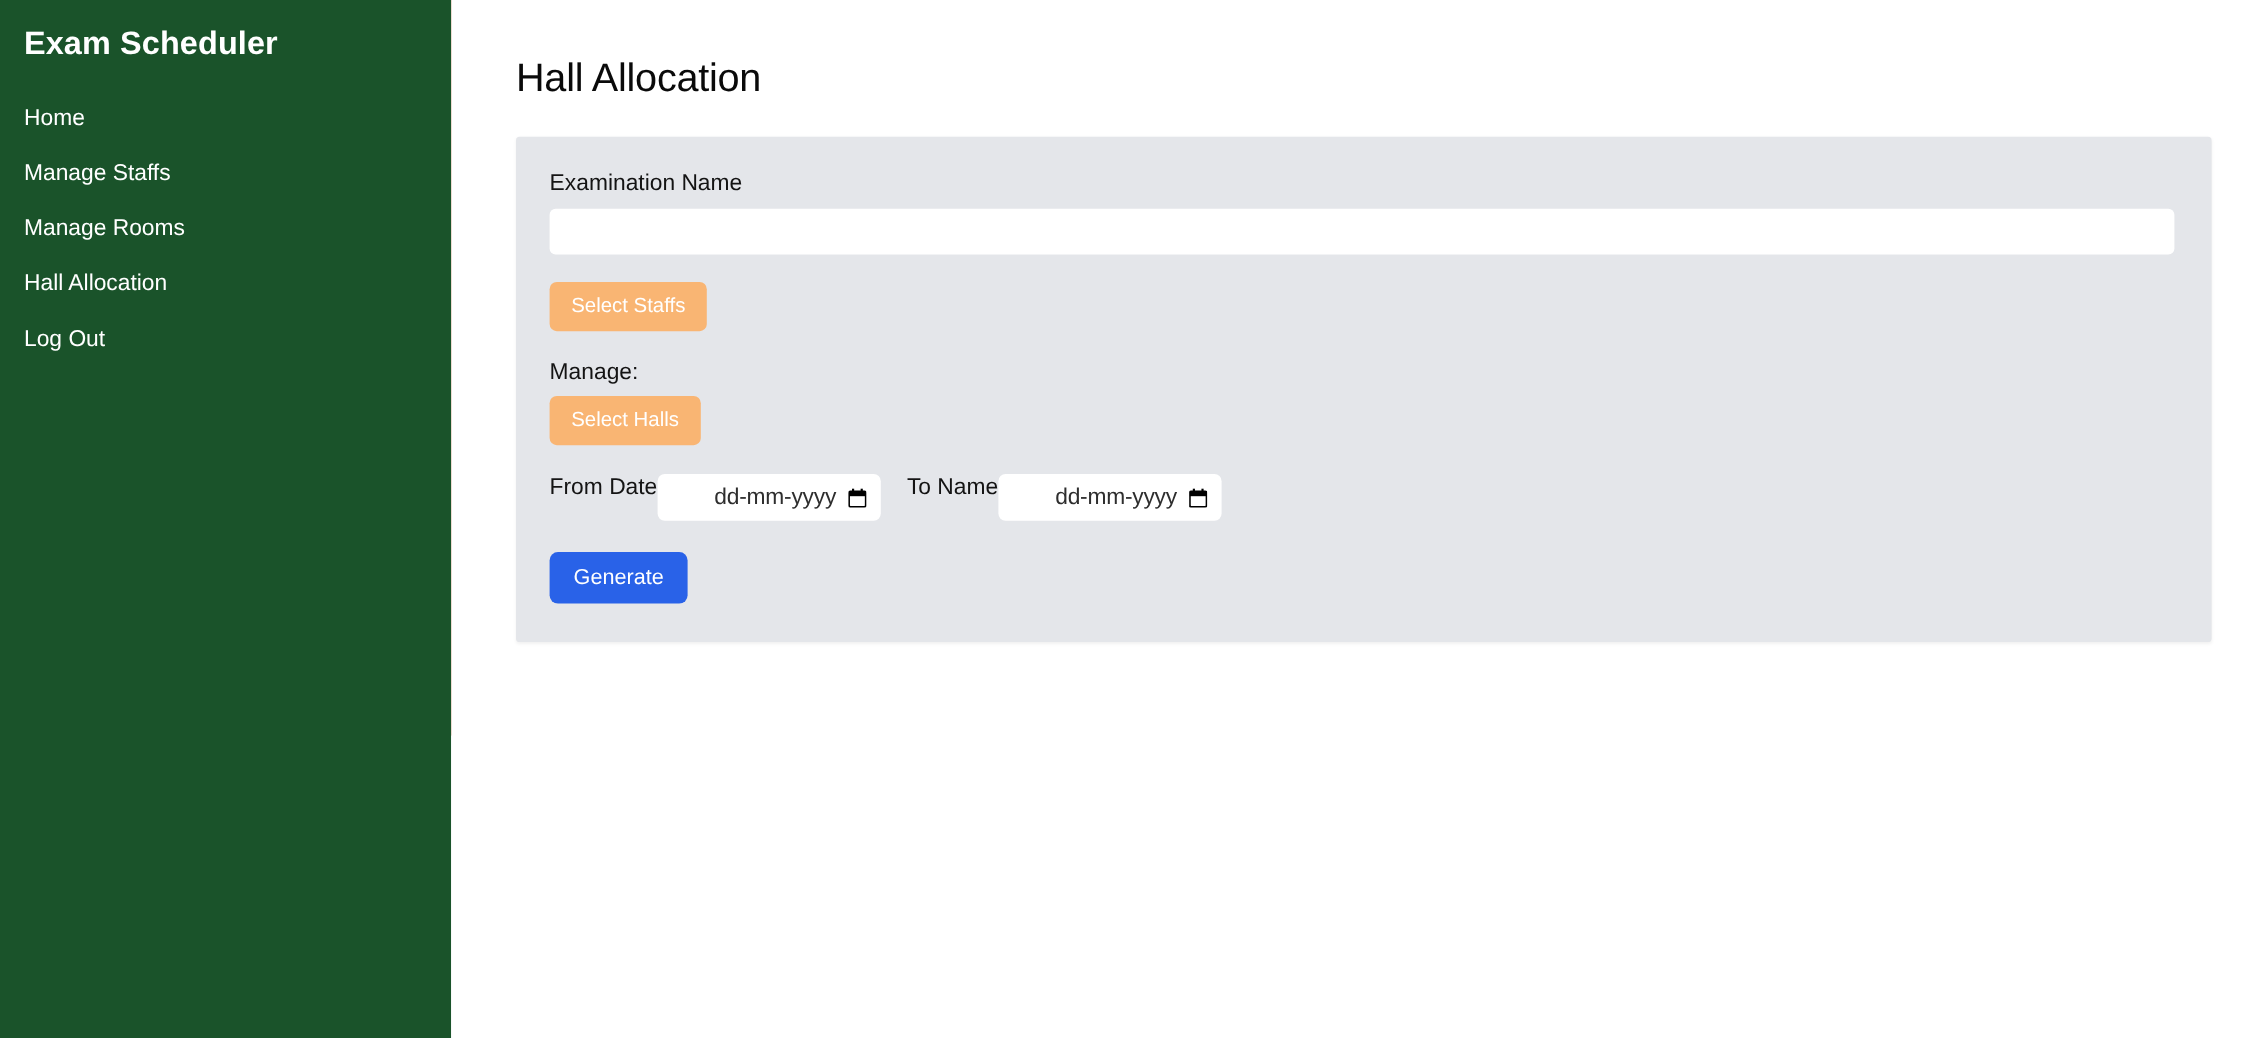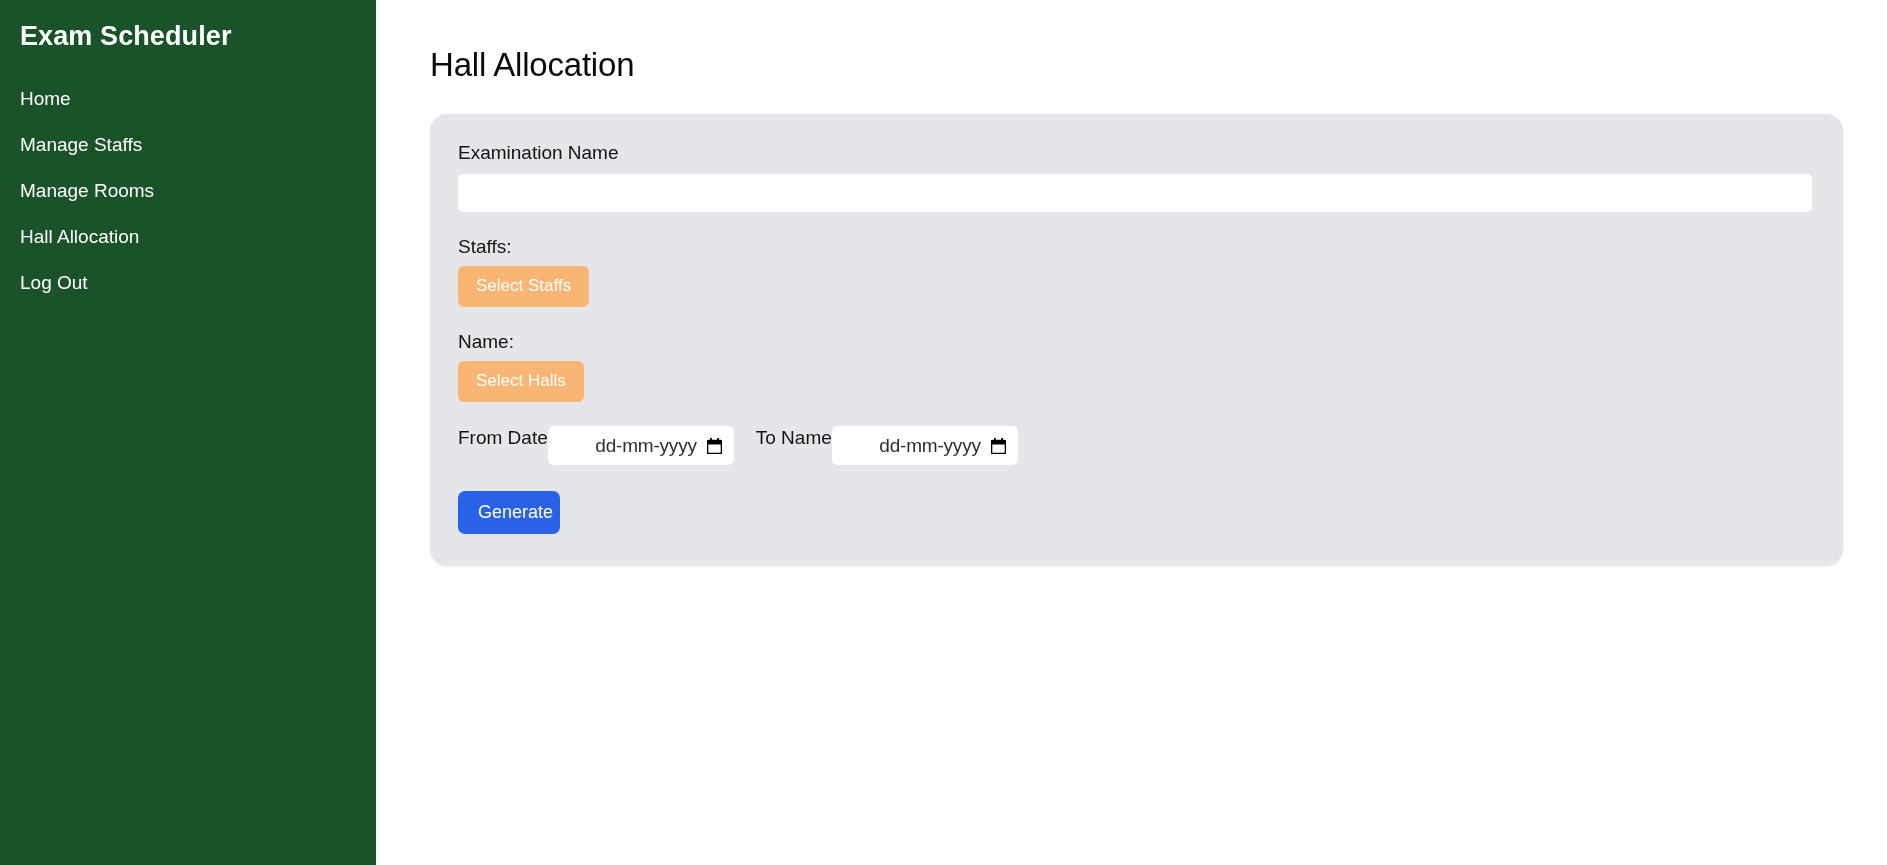--- a/index.html
+++ b/index.html
@@ -66,21 +66,21 @@
     color: #0a0a0a;
     margin: 0;
     padding: 45px 0 0 54px;
     line-height: 40px;
     letter-spacing: -0.2px;
   }
 
   .card {
     margin: 29px 44px 0 54px;
     background: #e4e6ea;
-    border-radius: 17px;
+    border-radius: 3px;
     padding: 27px 31px 32px 28px;
     box-shadow: 0 1px 3px rgba(0,0,0,0.06);
   }
 
   .field-label {
     font-size: 19px;
     color: #141414;
     line-height: 24px;
     margin: 0 0 9px 0;
     display: block;
@@ -169,21 +169,21 @@
 
   .btn-generate {
     display: inline-block;
     margin-top: 26px;
     background: #2962e8;
     color: #ffffff;
     border: none;
     border-radius: 7px;
     font-size: 18px;
     font-family: "Liberation Sans", sans-serif;
-    padding: 10px 7px 11px 20px;
+    padding: 10px 20px 11px 20px;
     line-height: 22px;
     cursor: pointer;
   }
 </style>
 </head>
 <body>
 
 <div class="app">
 
   <aside class="sidebar">
@@ -204,27 +204,26 @@
     <section class="card">
 
       <form>
 
         <label class="field-label">Examination Name</label>
 
         <input class="text-input" type="text" placeholder="" style="">
 
         <div class="block-gap"></div>
 
-        <label class="sub-label">Staffs:</label>
 
         <button type="button" class="btn-select">Select Staffs</button>
 
         <div class="block-gap"></div>
 
-        <label class="sub-label">Name:</label>
+        <label class="sub-label">Manage:</label>
 
         <button type="button" class="btn-select">Select Halls</button>
 
         <div class="dates-row">
 
           <div class="date-group">
             <span class="date-label">From Date</span>
             <div class="date-input">
               <span class="date-placeholder">dd-mm-yyyy</span>
               <svg class="cal-icon" viewBox="0 0 15 16">

